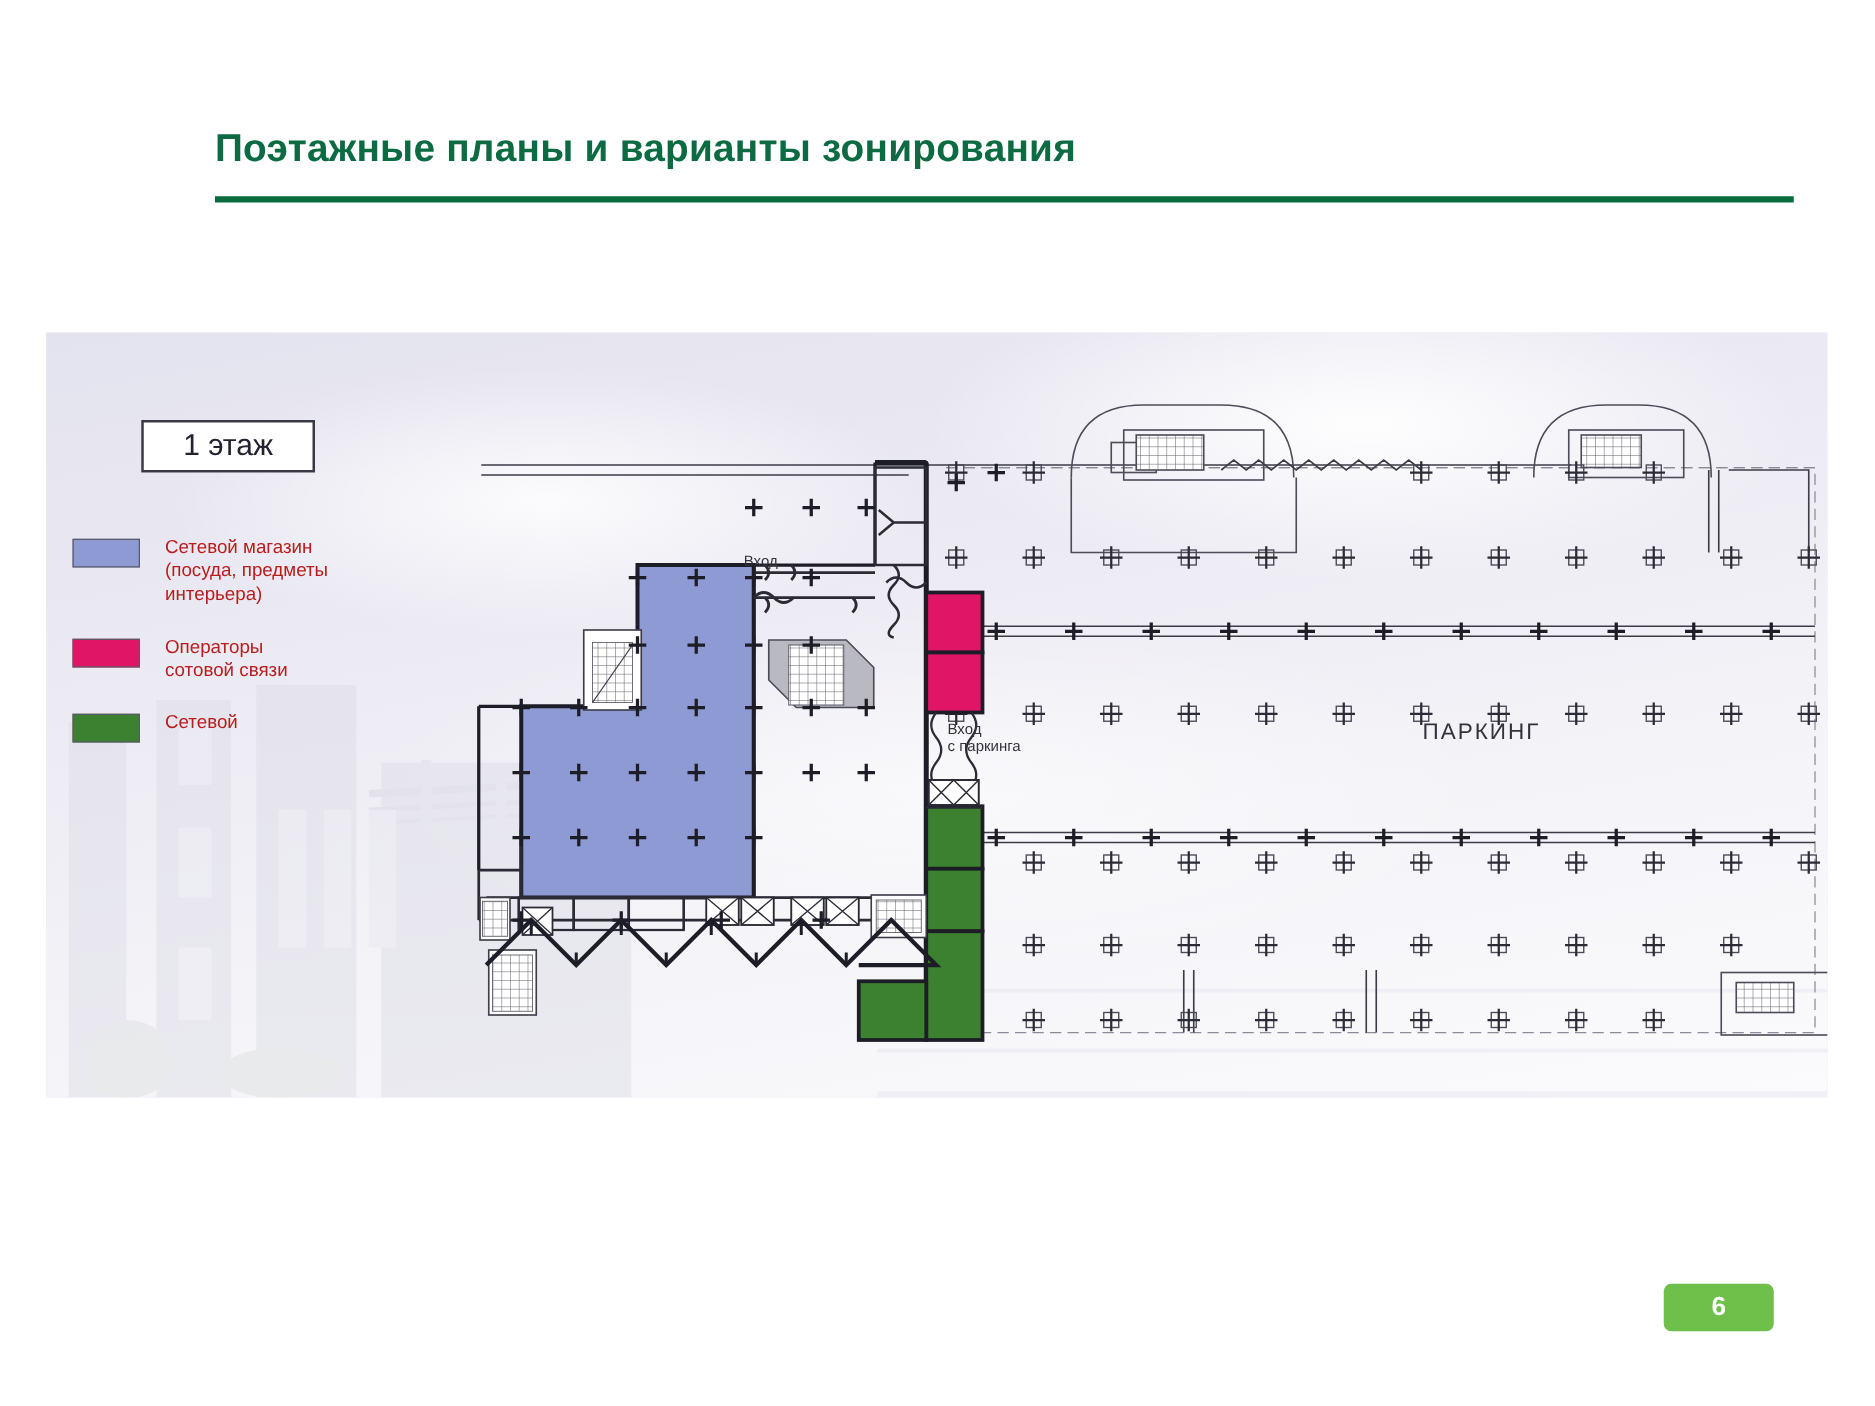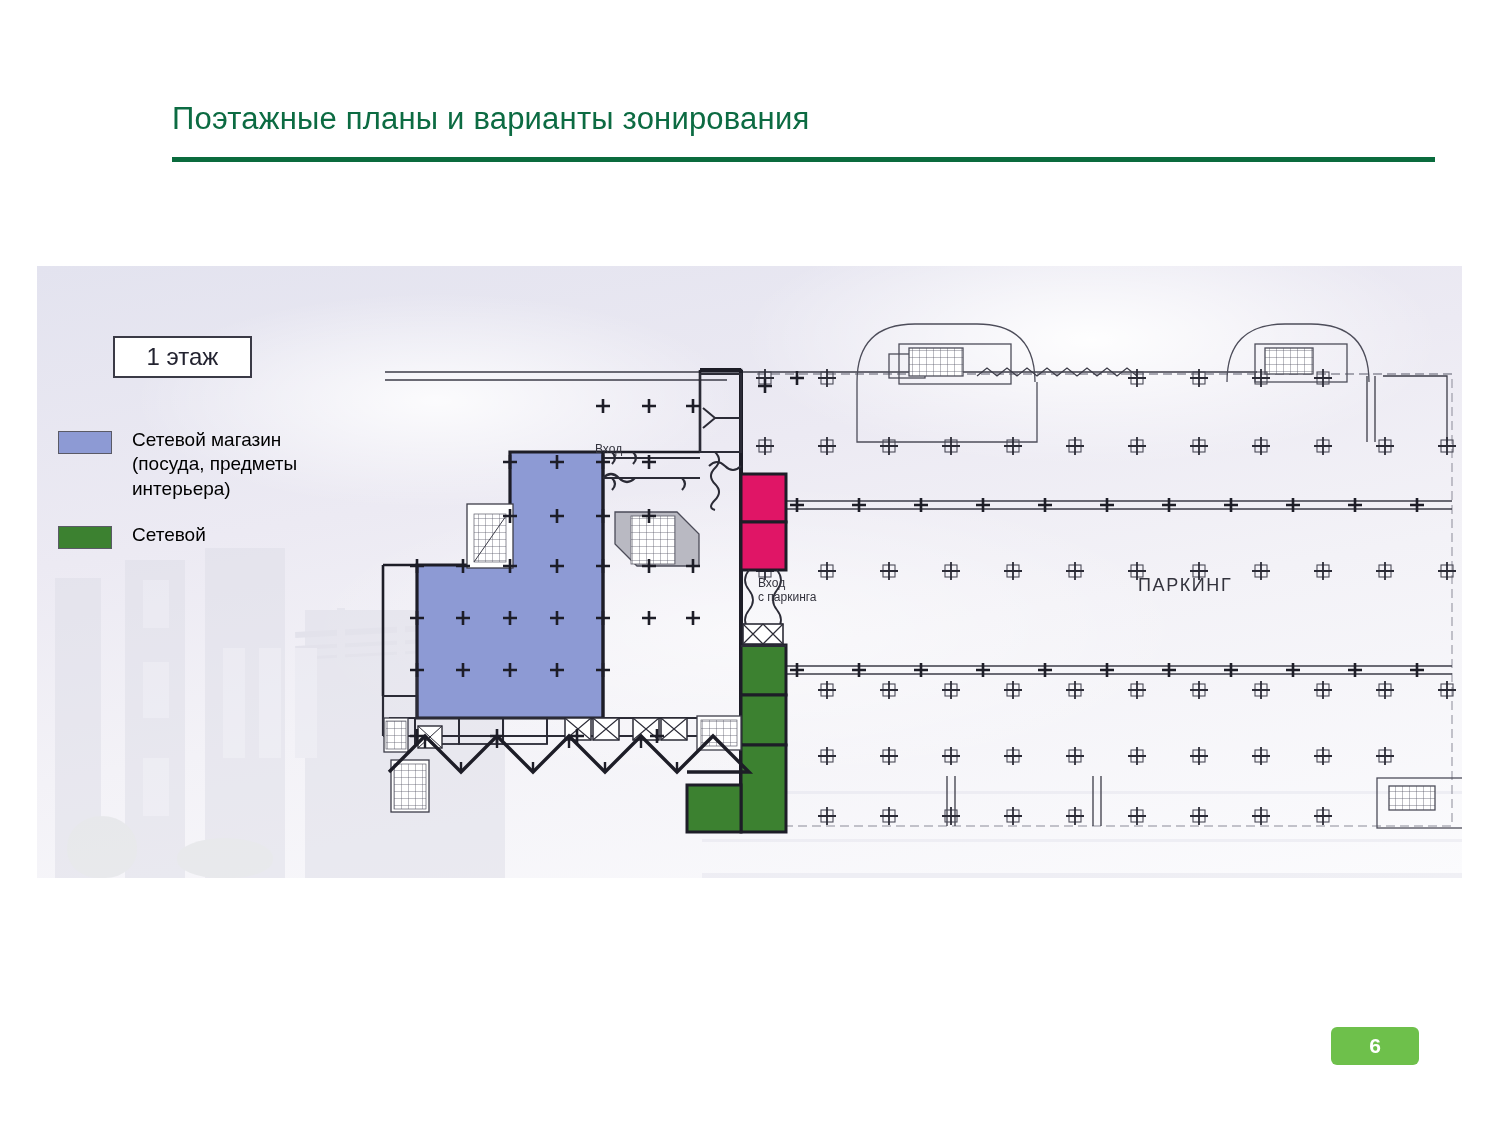--- a/index.html
+++ b/index.html
@@ -4,21 +4,21 @@
 <style>
   html,body{margin:0;padding:0;}
   body{
     width:1500px;height:1125px;background:#ffffff;
     font-family:"Liberation Sans","DejaVu Sans",sans-serif;
     overflow:hidden;position:relative;
   }
   
   #slide-title{
     position:absolute;left:172px;top:101px;width:1280px;
-    font-size:31px;font-weight:normal;color:#0c6b42;
+    font-size:31px;font-weight:bold;color:#0c6b42;
     letter-spacing:.2px;white-space:nowrap;
   }
   #title-rule{
     position:absolute;left:172px;top:157px;width:1263px;height:5px;
     background:#0a6b3d;
   }
   
   #figure-panel{
     position:absolute;left:37px;top:266px;width:1425px;height:612px;
     background:#e9e9f2;overflow:hidden;
@@ -39,21 +39,21 @@
   }
   .bldg .facade{position:absolute;background:#dedee8;}
   .bldg .win{position:absolute;background:#e9e9f1;}
   .bldg .cornice{position:absolute;background:#d7d7e2;}
   .bldg .tree{position:absolute;border-radius:50% 50% 45% 45%;background:#dcdfe0;}
   
   .bldg2{position:absolute;right:0;bottom:0;width:760px;height:250px;opacity:.35;}
   .bldg2 .l{position:absolute;background:#dcdce8;}
   .leg-row{display:flex;align-items:flex-start;margin-bottom:22px;}
   .leg-sw{width:52px;height:21px;border:1px solid #5a5a66;flex:0 0 auto;margin-top:3px;}
-  .leg-tx{margin-left:20px;font-size:19px;line-height:1.28;color:#000000;}
+  .leg-tx{margin-left:20px;font-size:15px;line-height:1.28;color:#b91c1c;}
   
   #plan{position:absolute;left:0;top:0;width:1425px;height:612px;}
   
   .maplbl{position:absolute;font-size:12px;color:#33333d;line-height:1.15;white-space:pre;}
   #lbl-parking{font-size:18px;letter-spacing:1.6px;}
   
   #page-badge{
     position:absolute;left:1331px;top:1027px;width:88px;height:38px;
     background:#6ec04b;border-radius:6px;
     display:flex;align-items:center;justify-content:center;
@@ -416,20 +416,25 @@
   <div style="position:absolute;left:76px;top:70px;width:135px;height:38px;background:#ffffff;border:2px solid #3a3a46;display:flex;align-items:center;justify-content:center;font-size:24px;color:#232330;">1 этаж</div>
 
   <div style="position:absolute;left:21px;top:162px;width:300px;">
     <div class="leg-row">
       <span class="leg-sw" style="background:#8d9ad4;"></span>
       <span class="leg-tx" style="white-space:pre-line;">Сетевой магазин
 (посуда, предметы
 интерьера)</span>
     </div>
     <div class="leg-row">
+      <span class="leg-sw" style="background:#e01566;"></span>
+      <span class="leg-tx" style="white-space:pre-line;">Операторы
+сотовой связи</span>
+    </div>
+    <div class="leg-row">
       <span class="leg-sw" style="background:#3c8130;"></span>
       <span class="leg-tx" style="white-space:pre-line;">Сетевой</span>
     </div>
   </div>
 
   <div class="maplbl" style="left:558px;top:177px;">Вход</div>
   <div class="maplbl" style="left:721px;top:311px;">Вход
 с паркинга</div>
   <div class="maplbl" id="lbl-parking" style="left:1101px;top:309px;">ПАРКИНГ</div>
 

